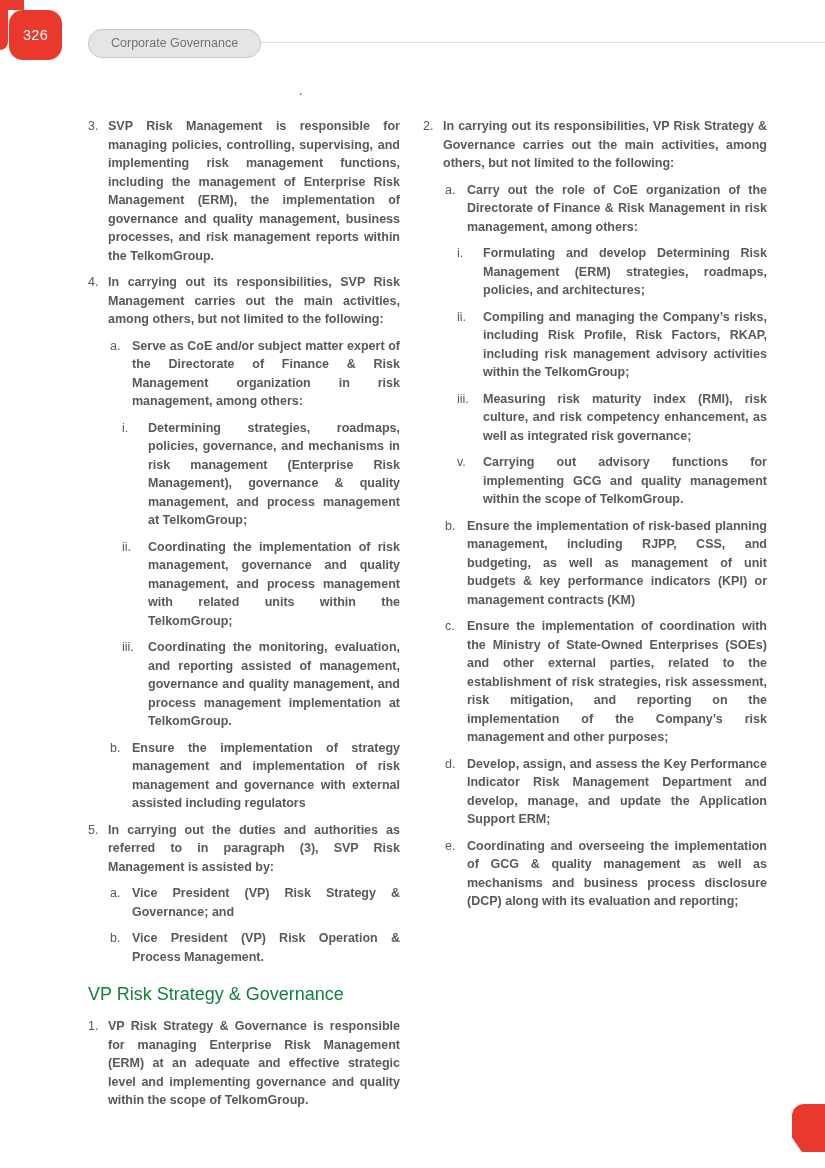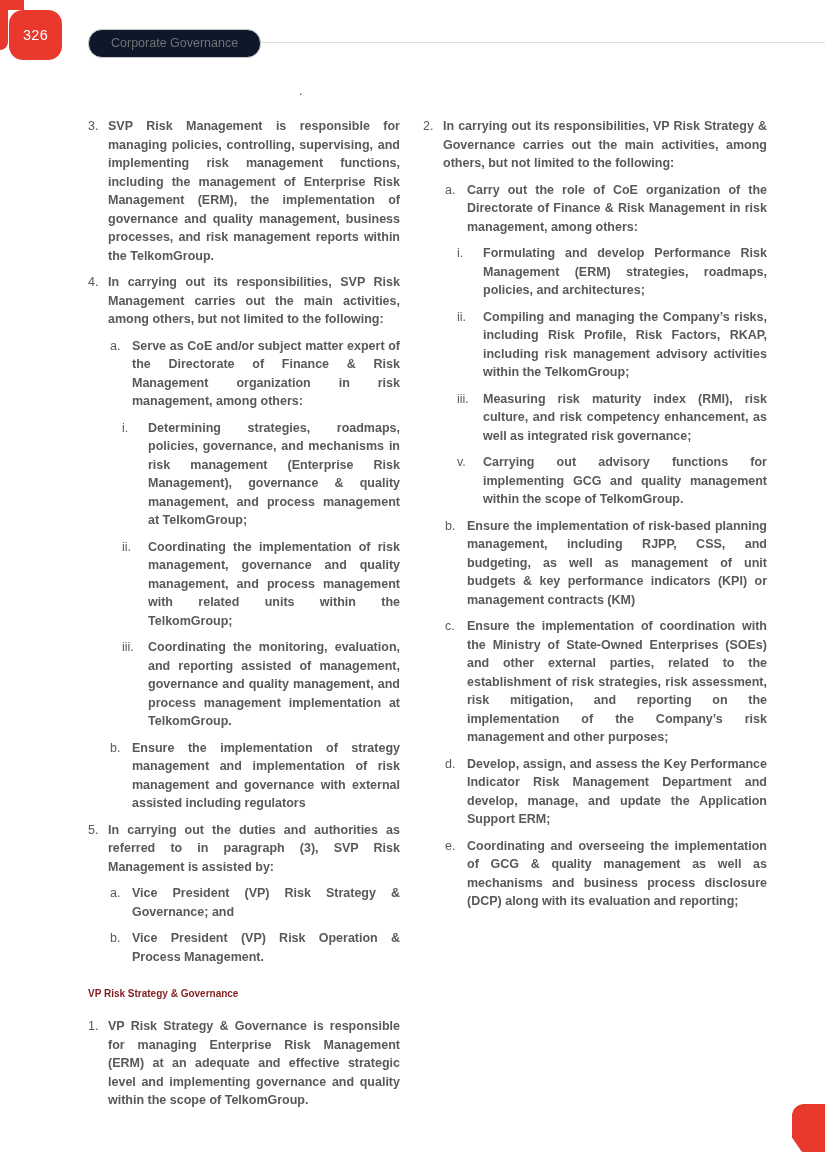--- a/index.html
+++ b/index.html
@@ -11,39 +11,39 @@
   .corner-top-a{position:absolute;left:0;top:0;width:24px;height:10px;background:#e9392c;z-index:1;}
   .corner-top-b{position:absolute;left:0;top:0;width:8px;height:50px;background:#e9392c;border-radius:0 0 10px 0;z-index:1;}
   .page-badge{
     position:absolute;left:9px;top:10px;width:53px;height:50px;background:#e9392c;border-radius:14px;
     color:#ffffff;display:flex;align-items:center;justify-content:center;
     font-size:14.5px;letter-spacing:.3px;z-index:2;
   }
   .header-rule{position:absolute;left:260px;right:0;top:42px;height:1px;background:#dcdddd;z-index:1;}
   .section-pill{
     position:absolute;left:88px;top:29px;height:27px;line-height:26px;padding:0 22px;
-    background:#0f172a;border:1px solid #c6c7c9;border-radius:14px;
+    background:#e5e5e5;border:1px solid #c6c7c9;border-radius:14px;
     color:#717274;font-size:12.5px;z-index:2;white-space:nowrap;
   }
   .stray-dot{position:absolute;left:299px;top:84px;color:#4a4b4d;font-size:12.5px;}
   
   .col{position:absolute;top:117px;font-size:12.5px;line-height:18.5px;}
   .col-left{left:88px;width:312px;}
   .col-right{left:423px;width:344px;}
   p{margin:0;font-weight:bold;}
   .li{display:flex;align-items:flex-start;margin-bottom:8px;}
   .mk{flex:0 0 auto;}
   .l1 > .mk{width:20px;}
   .l2 > .mk{width:22px;}
   .l3 > .mk{width:26px;}
   .t{flex:1 1 auto;text-align:justify;}
   .grp2{margin-left:22px;}
   .grp3{margin-left:12px;}
   .section-heading{
-    color:#7f1d1d;font-weight:bold;font-size:10px;line-height:18px;
+    color:#15803d;font-weight:normal;font-size:18px;line-height:18px;
     margin:19px 0 14px 0;
   }
   
   .corner-bottom{
     position:absolute;right:0;top:1104px;width:33px;height:48px;background:#e9392c;
     border-radius:12px 0 0 12px;
     clip-path:polygon(0 0,100% 0,100% 100%,30% 100%,0 70%);
   }
 </style>
 </head>
@@ -129,21 +129,21 @@
       <p class="t">In carrying out its responsibilities, VP Risk Strategy &amp; Governance carries out the main activities, among others, but not limited to the following:</p>
     </div>
     <div class="grp2">
       <div class="li l2">
         <span class="mk">a.</span>
         <p class="t">Carry out the role of CoE organization of the Directorate of Finance &amp; Risk Management in risk management, among others:</p>
       </div>
       <div class="grp3">
         <div class="li l3">
           <span class="mk">i.</span>
-          <p class="t">Formulating and develop Performance Risk Management (ERM) strategies, roadmaps, policies, and architectures;</p>
+          <p class="t">Formulating and develop Determining Risk Management (ERM) strategies, roadmaps, policies, and architectures;</p>
         </div>
         <div class="li l3">
           <span class="mk">ii.</span>
           <p class="t">Compiling and managing the Company’s risks, including Risk Profile, Risk Factors, RKAP, including risk management advisory activities within the TelkomGroup;</p>
         </div>
         <div class="li l3">
           <span class="mk">iii.</span>
           <p class="t">Measuring risk maturity index (RMI), risk culture, and risk competency enhancement, as well as integrated risk governance;</p>
         </div>
         <div class="li l3">

